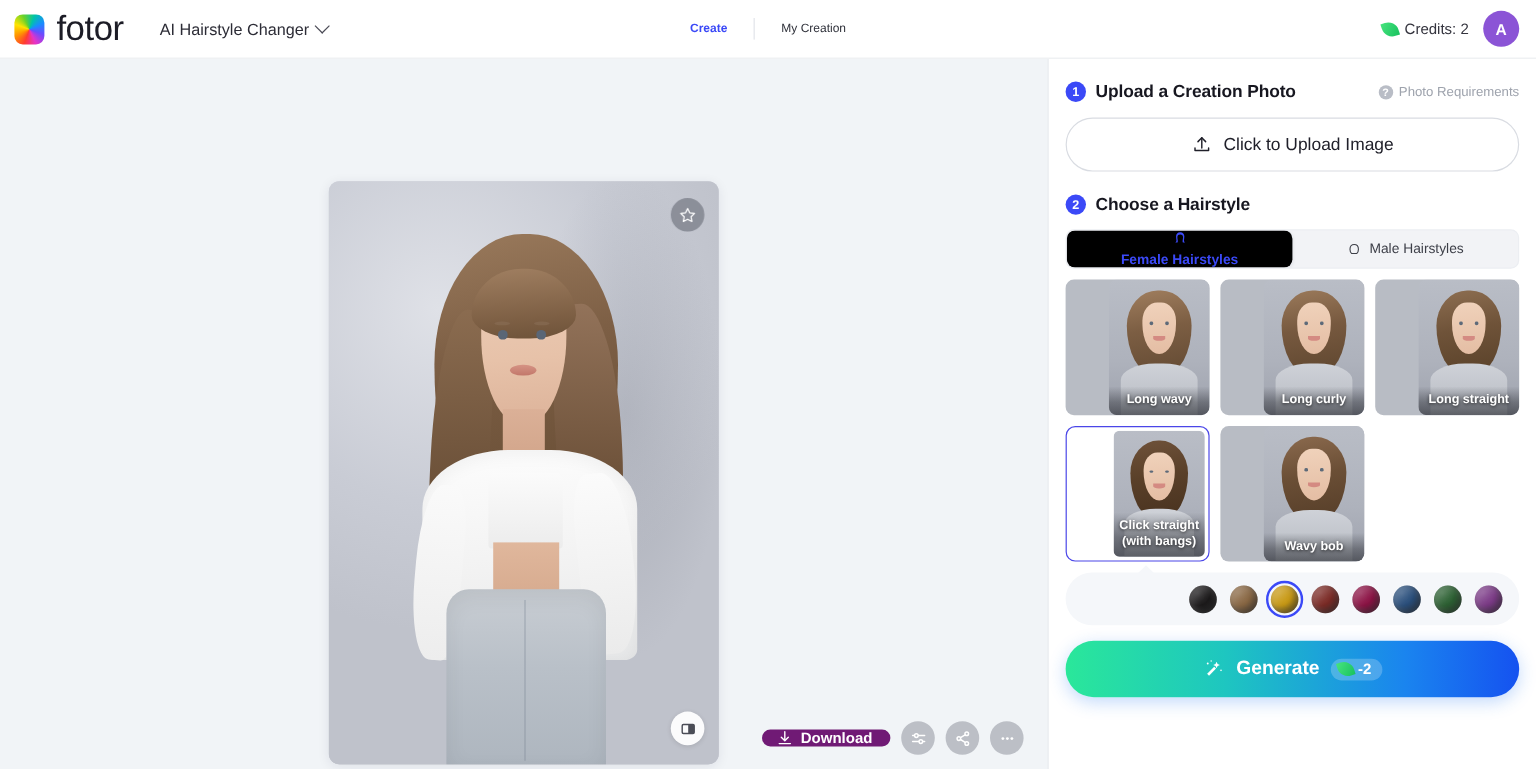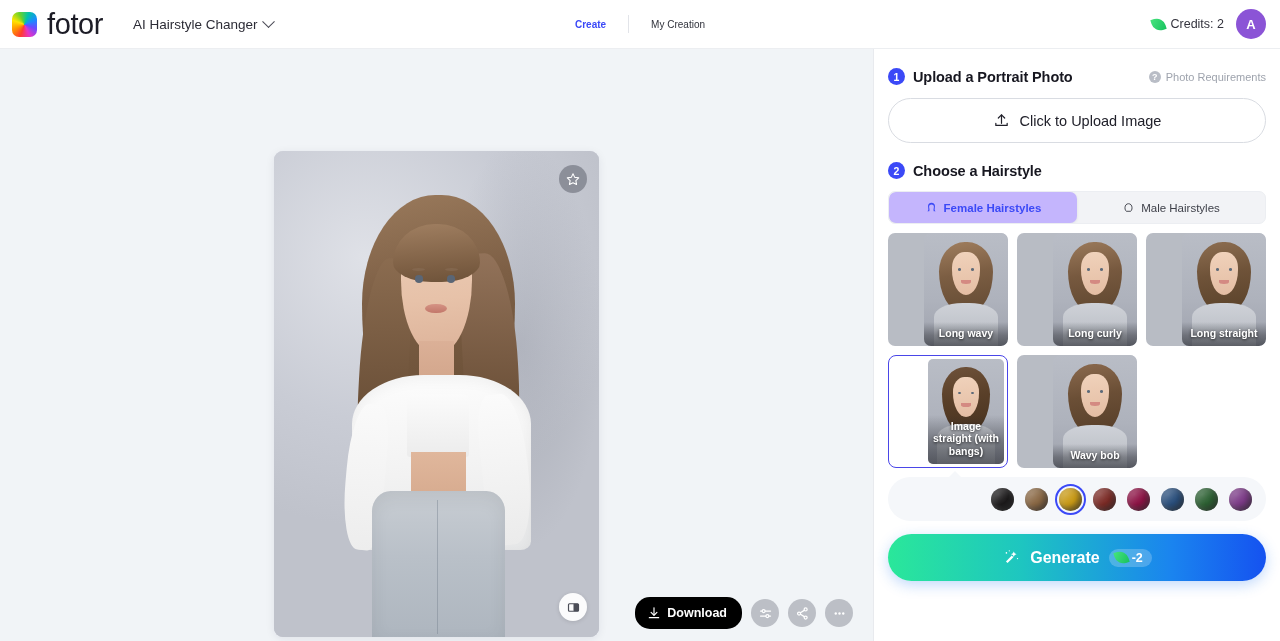--- a/index.html
+++ b/index.html
@@ -147,22 +147,22 @@
     background: rgba(255,255,255,.93);
     display: flex; align-items: center; justify-content: center;
     cursor: pointer; box-shadow: 0 1px 4px rgba(0,0,0,.12);
   }
 
   .bottom-bar {
     position: absolute; right: 20px; bottom: 12px;
     display: flex; align-items: center; gap: 9px;
   }
   .dl-btn {
-    height: 32px; padding: 0 15px 0 12px; border-radius: 15px;
-    background: #000000; color: #fff; font-size: 12.5px; font-weight: 700;
+    height: 14px; padding: 0 15px 0 12px; border-radius: 15px;
+    background: #701a75; color: #fff; font-size: 12.5px; font-weight: 700;
     display: flex; align-items: center; gap: 6px; cursor: pointer;
     border: none; white-space: nowrap;
   }
   .round-btn {
     width: 28px; height: 28px; border-radius: 50%;
     background: #bcbfc6; display: flex; align-items: center; justify-content: center;
     cursor: pointer; border: none;
   }
 
   
@@ -194,21 +194,21 @@
   }
 
   .tabs {
     margin-top: 12px; height: 33px; border-radius: 7px; background: #f2f3f6;
     display: flex; padding: 0; overflow: hidden; border: 1px solid #eceef2;
   }
   .tab {
     flex: 1; display: flex; align-items: center; justify-content: center; gap: 6px;
     font-size: 11.5px; color: #3d3f48; cursor: pointer; white-space: nowrap;
   }
-  .tab.active { background: #c4b5fd; color: #3b49f7; font-weight: 700; border-radius: 7px; box-shadow: 0 1px 3px rgba(20,30,60,.09); }
+  .tab.active { background: #000000; color: #3b49f7; font-weight: 700; border-radius: 7px; box-shadow: 0 1px 3px rgba(20,30,60,.09); flex-direction: column; }
 
   .grid { margin-top: 9px; display: grid; grid-template-columns: repeat(3, 1fr); gap: 9px; }
   .card {
     position: relative; height: 113px; border-radius: 7px; overflow: hidden; cursor: pointer;
     background: #b8bcc4;
   }
   .card.sel { padding: 3px; background: #fff; border: 1.6px solid #4a46e8; border-radius: 8px; }
   .card-inner { position:absolute; inset:0; border-radius:7px; overflow:hidden;margin-left:36px; }
   .card.sel .card-inner { inset: 3px; border-radius: 5px; }
   .thumb-bg { position:absolute; inset:0; background: linear-gradient(180deg,#b9bdc6 0%, #aeb2bc 60%, #9ea2ad 100%); }
@@ -364,21 +364,21 @@
               <circle cx="18" cy="12" r="1.9"></circle>
           </svg>
         </button>
       </div>
     </div>
 
     <div class="panel">
 
       <div class="step-row">
         <div class="step-num">1</div>
-        <div class="step-title">Upload a Portrait Photo</div>
+        <div class="step-title">Upload a Creation Photo</div>
         <div class="req-link">
           <span class="q-icon">?</span>
           <span>Photo Requirements</span>
         </div>
       </div>
 
       <div class="upload-btn">
         <svg width="17" height="17" viewBox="0 0 24 24" fill="none" stroke="#20202a" stroke-width="1.7" stroke-linecap="round" stroke-linejoin="round">
           <path d="M12 16V4"></path>
             <path d="M7.5 8.5L12 4l4.5 4.5"></path>
@@ -446,21 +446,21 @@
           </div>
           <div class="card sel">
             <div class="card-inner">
               <div class="thumb-bg"></div>
               <div class="t-hair" style="background:linear-gradient(170deg,#6f523a 0%,#5a4029 45%,#48321f 100%)"></div>
               <div class="t-face"></div>
               <div class="t-eyeL"></div>
               <div class="t-eyeR"></div>
               <div class="t-smile"></div>
               <div class="t-body"></div>
-              <div class="card-label">Image straight (with bangs)</div>
+              <div class="card-label">Click straight (with bangs)</div>
             </div>
           </div>
           <div class="card">
             <div class="card-inner">
               <div class="thumb-bg"></div>
               <div class="t-hair" style="background:linear-gradient(170deg,#8b6a4e 0%,#6b4f36 45%,#553d28 100%)"></div>
               <div class="t-face"></div>
               <div class="t-eyeL"></div>
               <div class="t-eyeR"></div>
               <div class="t-smile"></div>

